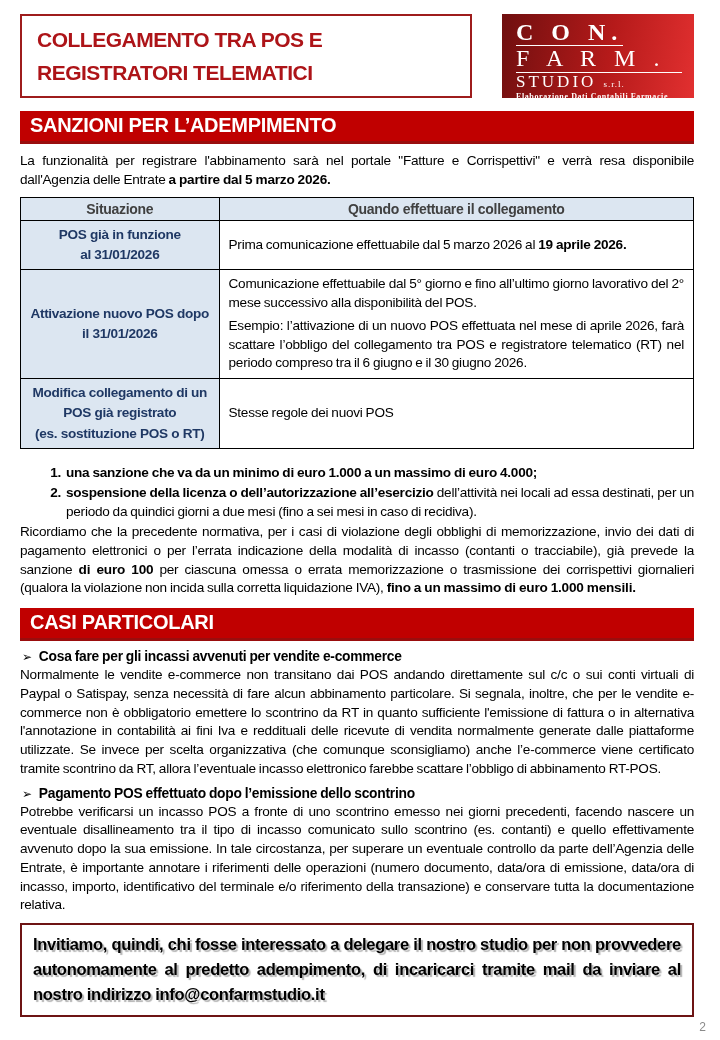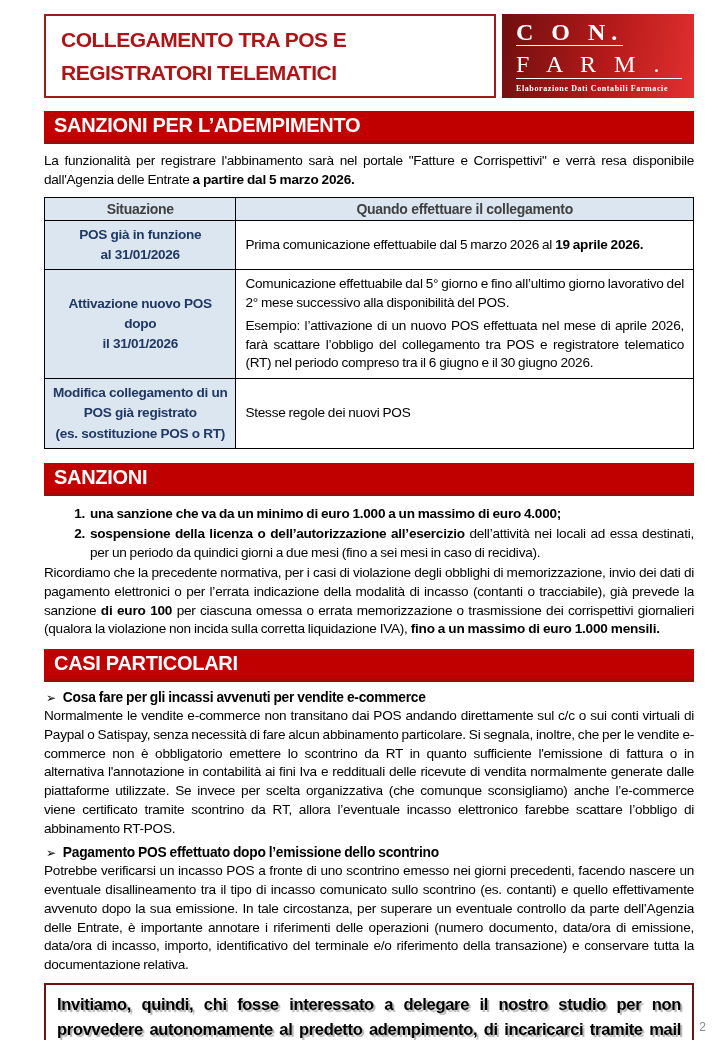--- a/index.html
+++ b/index.html
@@ -3,21 +3,21 @@
 <meta charset="utf-8">
 <style>
   * { margin: 0; padding: 0; box-sizing: border-box; }
   html,body { background:#ffffff; }
   body { font-family: "Liberation Sans", sans-serif; }
   .page {
     position: relative;
     width: 720px; height: 1040px;
     margin: 0 auto;
     background: #ffffff;
-    padding: 14px 26px 8px 44px;
+    padding: 14px 26px 8px 20px;
     overflow: hidden;
     color: #000;
   }
   
   .header-row { display: flex; justify-content: space-between; align-items: stretch; height: 84px; margin-bottom: 13px; }
   .title-box {
     width: 452px;
     border: 2px solid #9e1c1c;
     padding: 8px 15px 6px 15px;
     display: flex; flex-direction: column; justify-content: space-around;
@@ -116,20 +116,24 @@
 <div class="page">
 
   <div class="header-row">
     <div class="title-box">
       <div class="tline">COLLEGAMENTO TRA POS E</div>
       <div class="tline">REGISTRATORI TELEMATICI</div>
     </div>
     <div class="logo-box">
       <div class="logo-l1"><span class="ul">C O N.</span></div>
       <span class="logo-l2">F A R M .</span>
+      <div class="logo-l3">
+        <span>STUDIO</span>
+        <span class="srl">s.r.l.</span>
+      </div>
       <div class="logo-tagline">Elaborazione Dati Contabili Farmacie</div>
     </div>
   </div>
 
   <div class="banner">SANZIONI PER L’ADEMPIMENTO</div>
   <p class="para"><span>La funzionalità per registrare l'abbinamento sarà nel portale "Fatture e Corrispettivi" e verrà resa disponibile dall'Agenzia delle Entrate </span><b>a partire dal 5 marzo 2026.</b></p>
 
   <table class="adt">
     <thead>
       <tr>
@@ -162,21 +166,20 @@
             <div>Modifica collegamento di un POS già registrato</div>
             <div>(es. sostituzione POS o RT)</div>
           </td>
         <td class="rowcontent">
           <p><span>Stesse regole dei nuovi POS</span></p>
         </td>
       </tr>
     </tbody>
   </table>
 
-  <div class="banner">SANZIONI</div>
   <ol class="sanctions">
     <li><b>una sanzione che va da un minimo di euro 1.000 a un massimo di euro 4.000;</b></li>
     <li><b>sospensione della licenza o dell’autorizzazione all’esercizio</b><span> dell’attività nei locali ad essa destinati, per un periodo da quindici giorni a due mesi (fino a sei mesi in caso di recidiva).</span></li>
   </ol>
   <p class="para"><span>Ricordiamo che la precedente normativa, per i casi di violazione degli obblighi di memorizzazione, invio dei dati di pagamento elettronici o per l’errata indicazione della modalità di incasso (contanti o tracciabile), già prevede la sanzione </span><b>di euro 100</b><span> per ciascuna omessa o errata memorizzazione o trasmissione dei corrispettivi giornalieri (qualora la violazione non incida sulla corretta liquidazione IVA), </span><b>fino a un massimo di euro 1.000  mensili.</b></p>
 
   <div class="banner" style="margin-top:10px;">CASI PARTICOLARI</div>
 
   <div class="case-item">
     <div class="case-heading">

